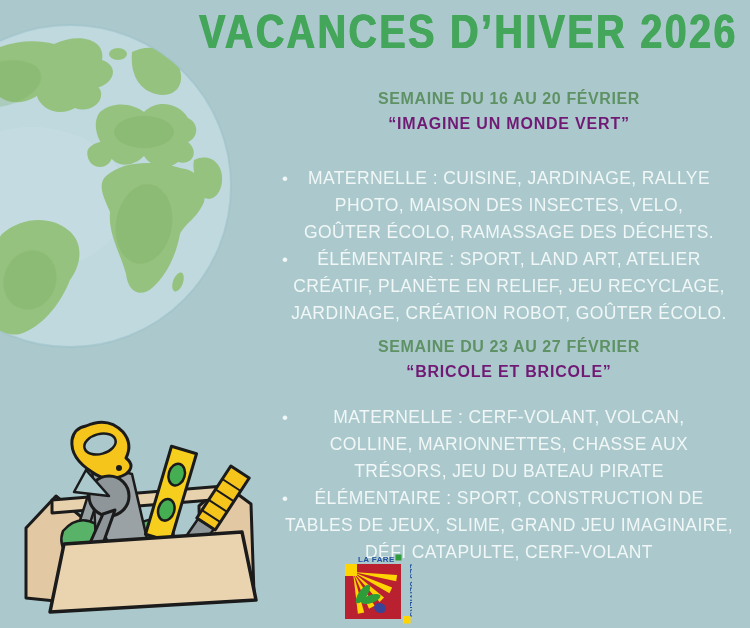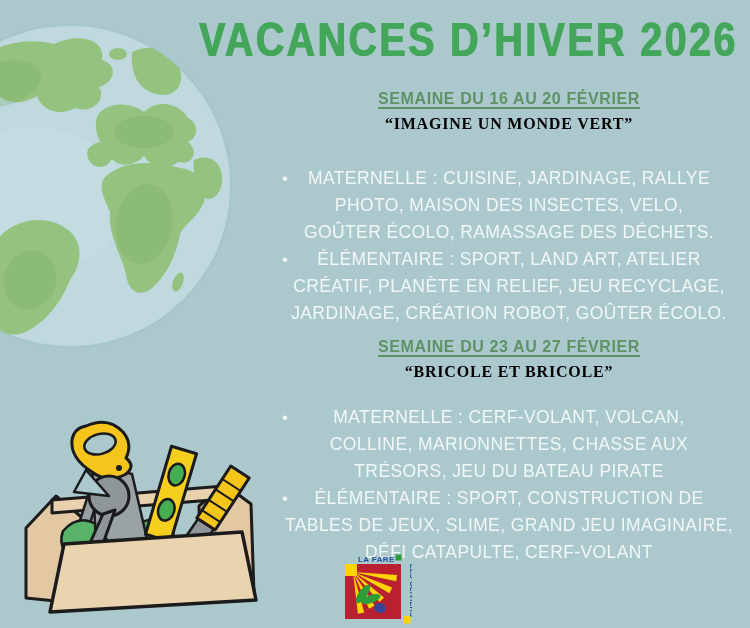--- a/index.html
+++ b/index.html
@@ -5,41 +5,40 @@
   html,body{margin:0;padding:0;}
   body{font-family:"Liberation Sans", sans-serif;}
   .stage{
     position:relative;width:750px;height:628px;
     background:#abc9cd;overflow:hidden;
   }
   .abs{position:absolute;}
   
   .title{
     left:140px;top:4px;width:610px;height:58px;
-    text-align:center;white-space:nowrap;margin-top:8px;
+    text-align:center;white-space:nowrap;
   }
   .title .t-inner{
     display:inline-block;
     transform:scaleX(0.82);transform-origin:50% 50%;
     font-size:48px;font-weight:bold;letter-spacing:3px;
     color:#44a65a;
     text-shadow:0.7px 0 0 #44a65a,-0.7px 0 0 #44a65a;
   }
   
   .col{left:268px;width:482px;text-align:center;}
   .sec-header{
     top:0;font-size:16px;font-weight:bold;letter-spacing:0.6px;
     color:#5e9164;
-    text-decoration:underline;text-underline-offset:3px;
+    text-underline-offset:3px;
     text-decoration-thickness:1.5px;
   }
   .sec-theme{
     font-size:16px;font-weight:bold;letter-spacing:0.8px;
-    color:#000000;
-    font-family:Liberation Serif, serif;
+    color:#701a75;
   }
   .wk1-header{top:90px;} .wk1-theme{top:115px;}
   .wk2-header{top:338px;} .wk2-theme{top:363px;}
   .list{left:268px;width:482px;}
   .list1{top:165px;} .list2{top:404px;}
   .item{
     position:relative;text-align:center;
     font-size:17.5px;line-height:27px;letter-spacing:0.4px;
     color:#f0f7f6;
   }

